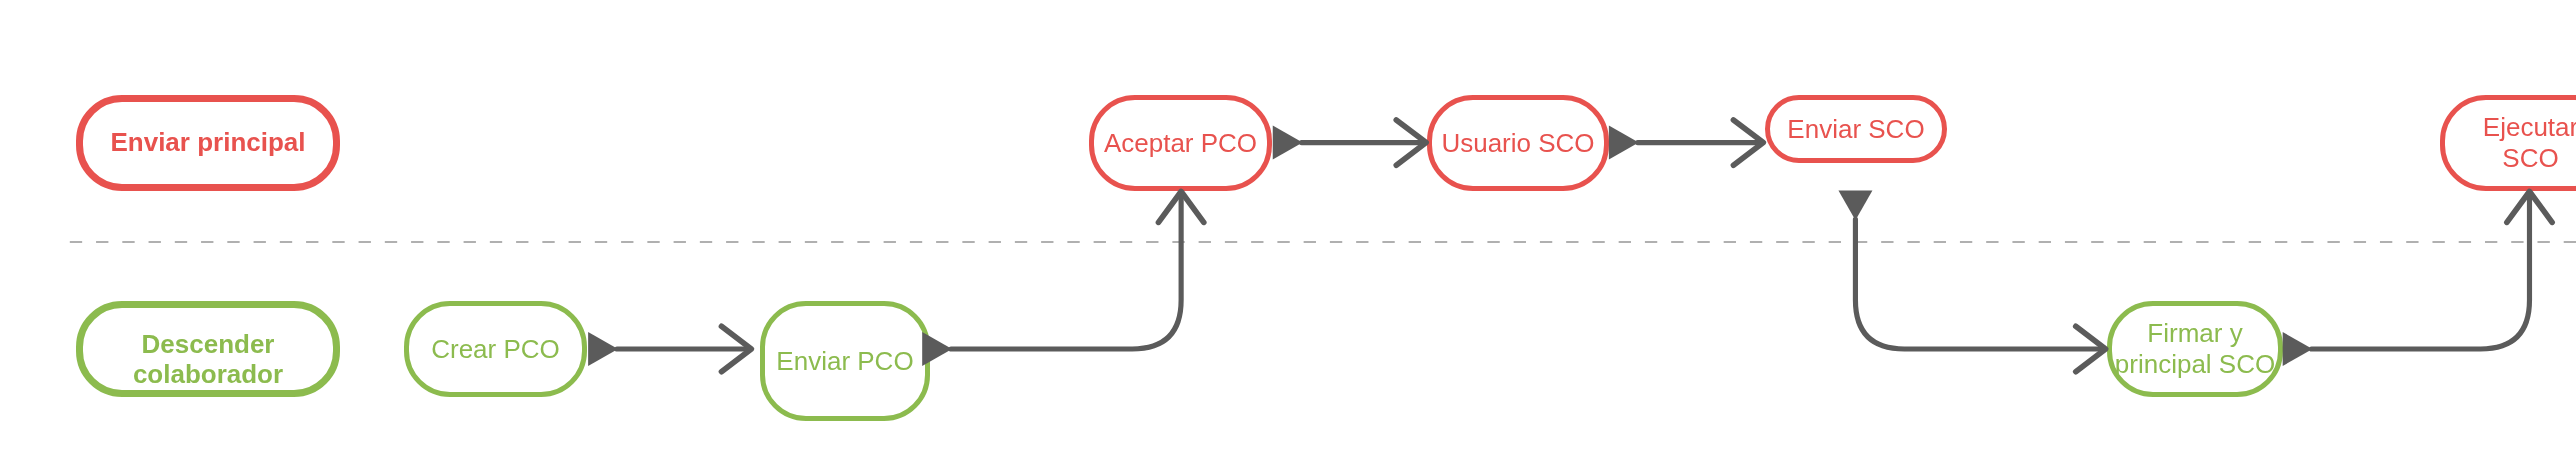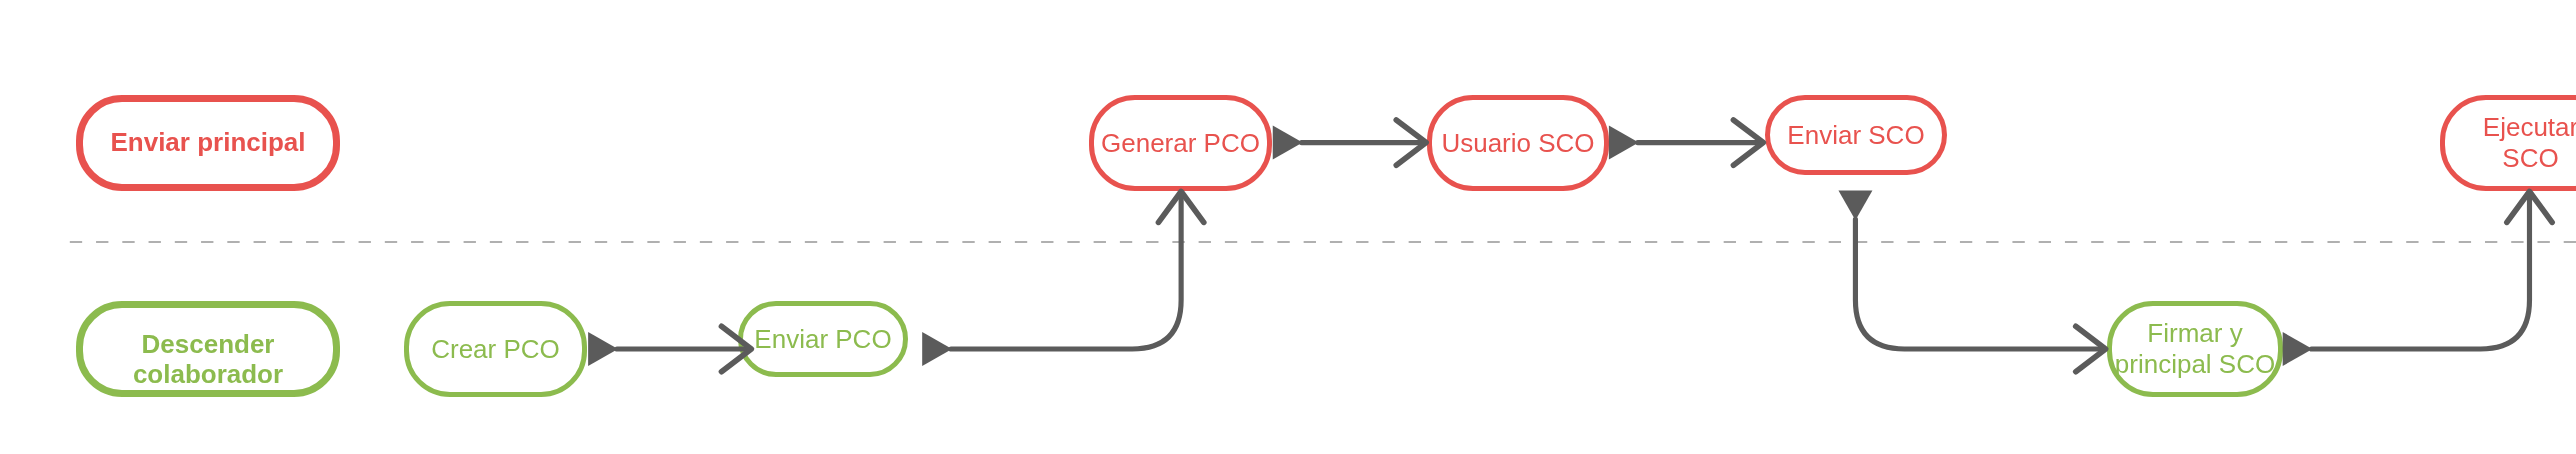--- a/index.html
+++ b/index.html
@@ -56,30 +56,30 @@
 <div class="node lane-label" style="left: 76px; top: 95px; width: 264px; height: 96px; border-color: rgb(232, 82, 78); color: rgb(232, 82, 78);">
       <span>Enviar principal</span>
     </div>
     <div class="node lane-label" style="left: 76px; top: 301px; width: 264px; height: 96px; border-color: rgb(140, 187, 78); color: rgb(140, 187, 78); align-items: flex-end;">
       <span>Descender
 colaborador</span>
     </div>
     <div class="node step" style="left: 404px; top: 301px; width: 183px; height: 96px; border-color: rgb(140, 187, 78); color: rgb(140, 187, 78);">
       <span>Crear PCO</span>
     </div>
-    <div class="node step" style="left: 738px; top: 301px; width: 170px; height: 76px; border-color: rgb(140, 187, 78); color: rgb(140, 187, 78); text-align: center;">
+    <div class="node step" style="left: 760px; top: 301px; width: 170px; height: 120px; border-color: rgb(140, 187, 78); color: rgb(140, 187, 78); text-align: center;">
       <span>Enviar PCO</span>
     </div>
     <div class="node step" style="left: 1089px; top: 95px; width: 183px; height: 96px; border-color: rgb(232, 82, 78); color: rgb(232, 82, 78);">
-      <span>Generar PCO</span>
+      <span>Aceptar PCO</span>
     </div>
     <div class="node step" style="left: 1427px; top: 95px; width: 182px; height: 96px; border-color: rgb(232, 82, 78); color: rgb(232, 82, 78);">
       <span>Usuario SCO</span>
     </div>
-    <div class="node step" style="left: 1765px; top: 95px; width: 182px; height: 80px; border-color: rgb(232, 82, 78); color: rgb(232, 82, 78);">
+    <div class="node step" style="left: 1765px; top: 95px; width: 182px; height: 68px; border-color: rgb(232, 82, 78); color: rgb(232, 82, 78);">
       <span>Enviar SCO</span>
     </div>
     <div class="node step" style="left: 2107px; top: 301px; width: 176px; height: 96px; border-color: rgb(140, 187, 78); color: rgb(140, 187, 78);">
       <span>Firmar y
 principal SCO</span>
     </div>
     <div class="node step" style="left: 2440px; top: 95px; width: 181px; height: 96px; border-color: rgb(232, 82, 78); color: rgb(232, 82, 78);">
       <span>Ejecutar
 SCO</span>
     </div>

